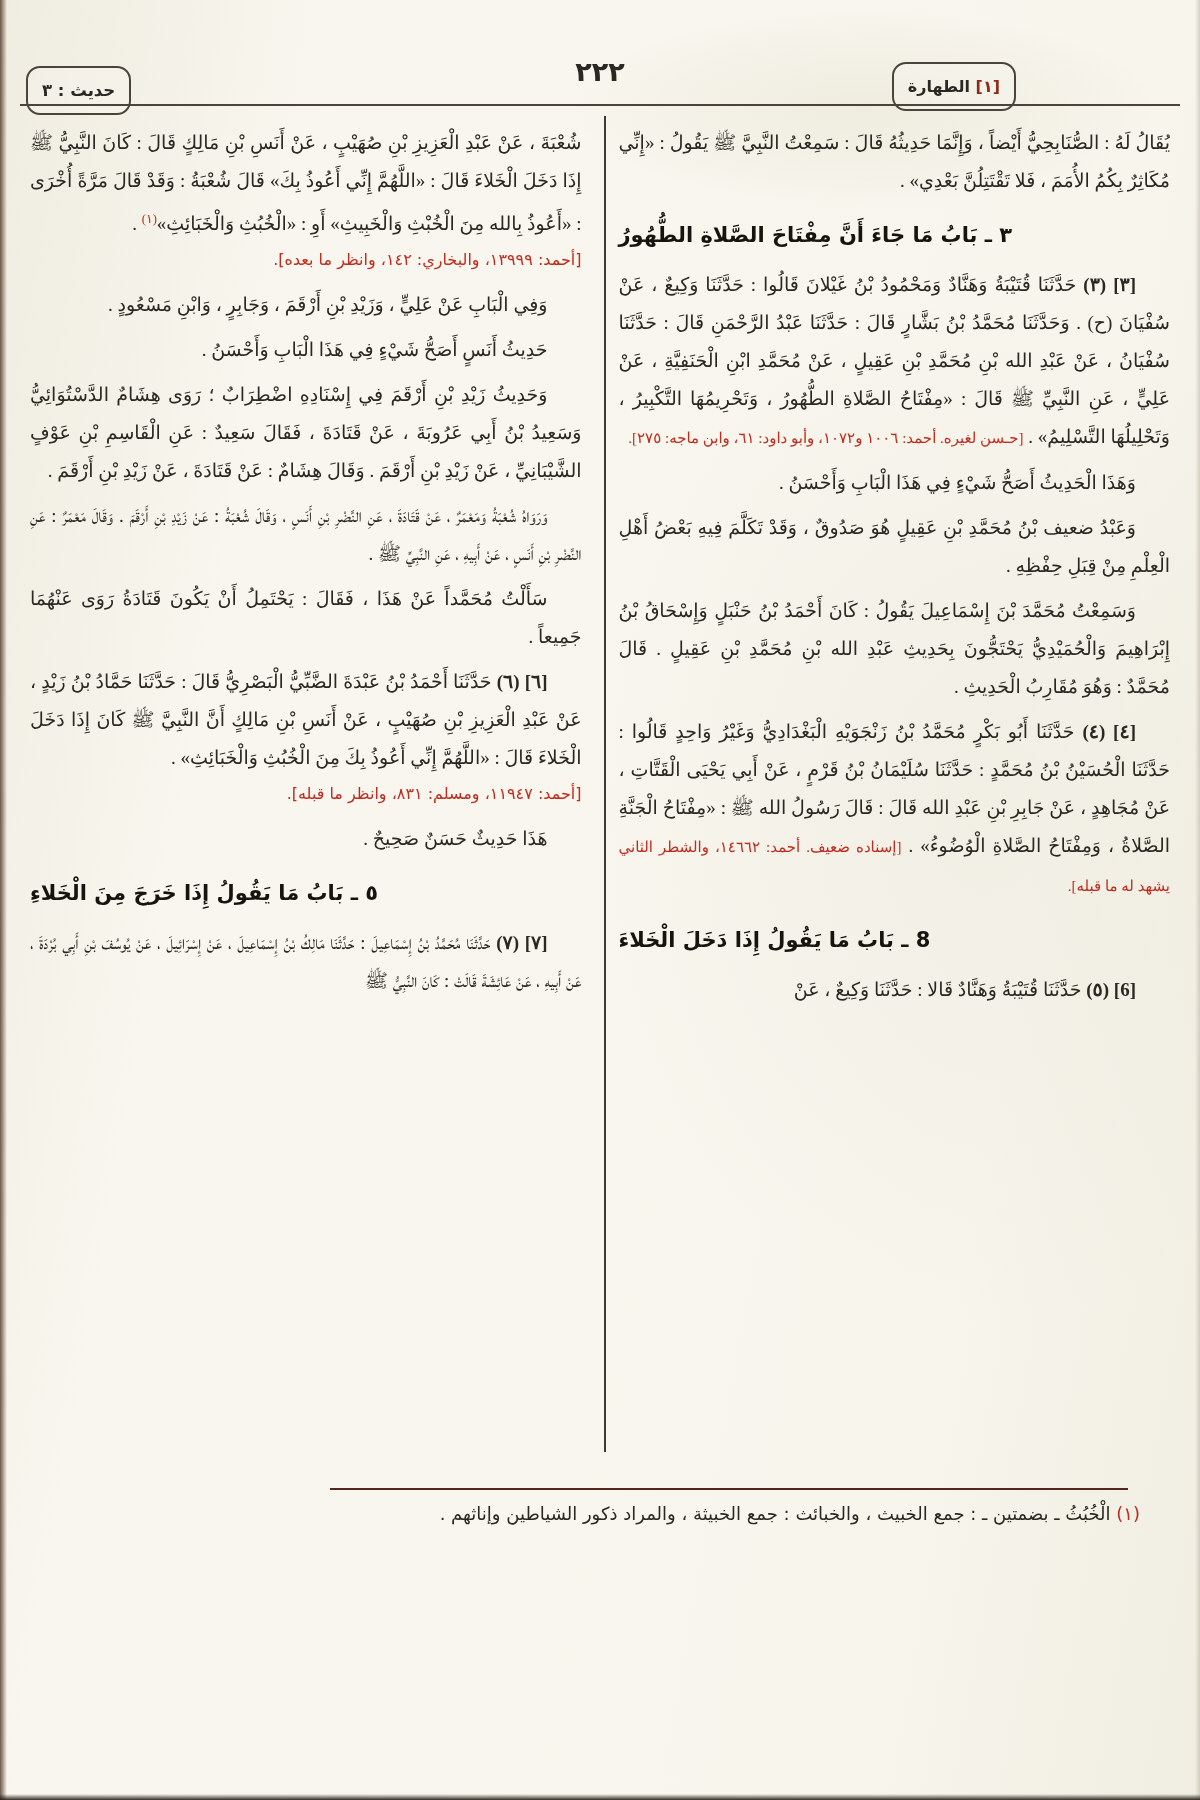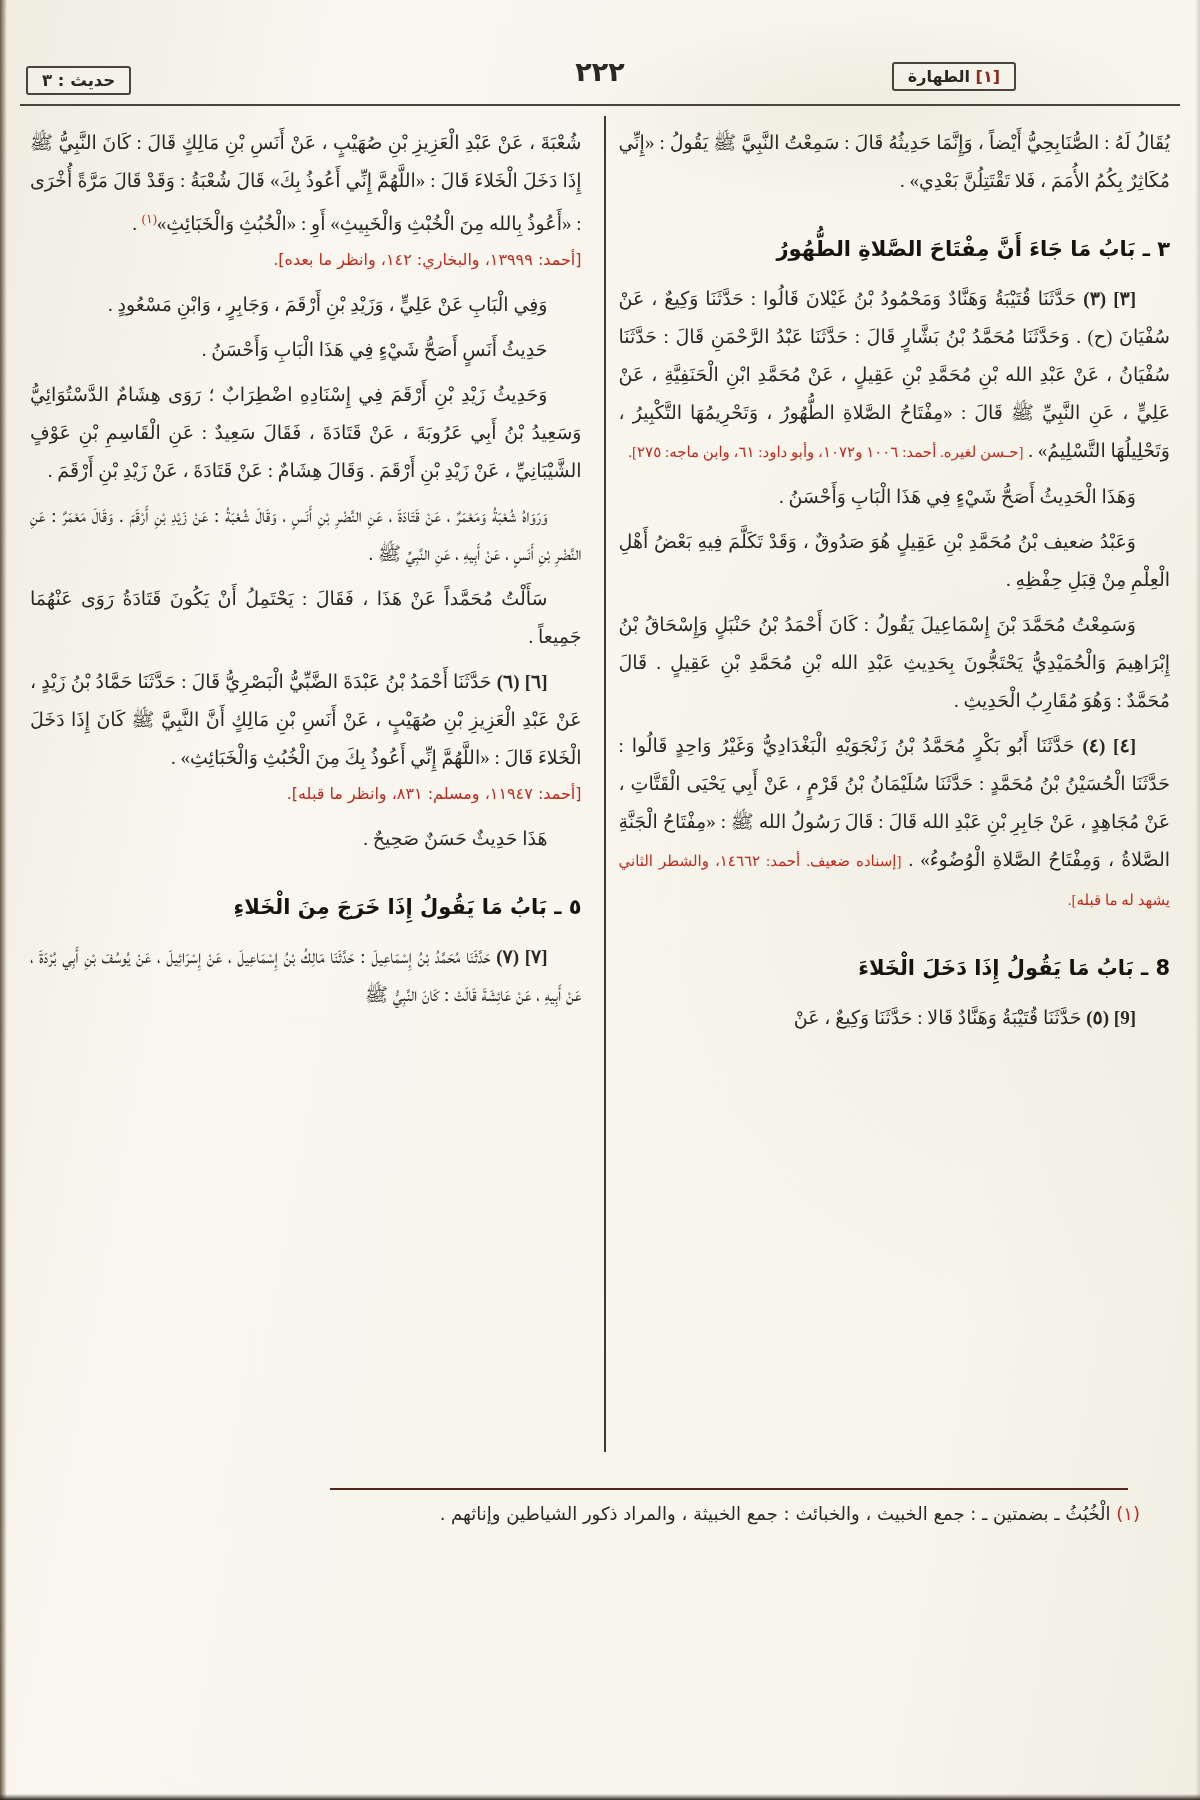--- a/index.html
+++ b/index.html
@@ -27,44 +27,44 @@
   }
   .edge-left{position:absolute;top:0;bottom:0;left:0;width:7px;
     background:linear-gradient(to right, rgba(92,72,52,.9), rgba(92,72,52,0));}
   .edge-bottom{position:absolute;left:0;right:0;bottom:0;height:6px;
     background:linear-gradient(to top, rgba(40,34,26,.95), rgba(40,34,26,0));}
   .edge-right{position:absolute;top:0;bottom:0;right:0;width:5px;
     background:linear-gradient(to left, rgba(120,105,80,.25), rgba(120,105,80,0));}
 
   
   .header{position:absolute;top:60px;left:26px;right:26px;height:46px;}
-  .hbox{position:absolute;border:2px solid var(--rule);border-radius:3px;
-    padding:3px 14px;background:rgba(255,255,255,.15);white-space:nowrap;}
+  .hbox{position:absolute;border:2px solid var(--rule);border-radius:14px;
+    padding:13px 14px;background:rgba(255,255,255,.15);white-space:nowrap;}
   .hbox-right{right:158px;top:2px;font-size:16px;font-weight:bold;}
   .hbox-right .secnum{color:#8d2a1c;}
   .hbox-left{left:0;top:6px;font-size:16.5px;font-weight:bold;}
   .page-num{position:absolute;left:50%;top:-4px;transform:translateX(-50%);
     font-size:27px;font-weight:bold;letter-spacing:3px;text-align:right;}
   .header-rule{position:absolute;top:104px;left:20px;right:20px;height:2px;
     background:var(--rule);}
 
   
   .columns{position:absolute;top:116px;right:30px;left:30px;height:1336px;
     display:flex;align-items:stretch;}
   .col{flex:1 1 0;overflow:hidden;font-size:19px;line-height:38px;
     text-align:justify;padding-top:8px;}
   .col-right{padding-left:13px;}
   .col-left{padding-right:22px;}
   .divider{width:2px;background:#3e3a33;}
 
   .para{margin:0 0 7px;}
   .para.body{text-indent:34px;font-family:Liberation Serif, serif;}
   .para.noindent{text-indent:0;}
-  .para.heading{text-align:right;font-weight:bold;font-size:21px;
-    text-indent:0;margin:30px 0 12px;color:#17140f;}
+  .para.heading{text-align:left;font-weight:bold;font-size:21px;
+    text-indent:0;margin:16px 0 12px;color:#17140f;}
   .para.ref{color:var(--red);font-size:16px;line-height:28px;
     text-indent:0;margin:-4px 0 12px;text-align:right;}
   span.ref-inline{color:var(--red);font-size:15px;}
   span.red{color:var(--red);}
   span.bold{font-weight:bold;}
   span.supred{color:var(--red);font-size:12.5px;vertical-align:super;}
 
   
   .footer-rule{position:absolute;top:1488px;right:72px;width:798px;height:2px;
     background:#55261e;}
@@ -91,21 +91,21 @@
   <main class="columns">
     <section class="col col-right">
         <p class="para body noindent"><span>يُقَالُ لَهُ : الصُّنَابِحِيُّ أَيْضاً ، وَإِنَّمَا حَدِيثُهُ قَالَ : سَمِعْتُ النَّبِيَّ ﷺ يَقُولُ : «إِنِّي مُكَاثِرٌ بِكُمُ الأُمَمَ ، فَلا تَقْتَتِلُنَّ بَعْدِي» .</span></p>
         <p class="para heading"><span>٣ ـ بَابُ مَا جَاءَ أَنَّ مِفْتَاحَ الصَّلاةِ الطُّهُورُ</span></p>
         <p class="para body"><span class="bold">[٣] (٣) </span><span>حَدَّثَنَا قُتَيْبَةُ وَهَنَّادٌ وَمَحْمُودُ بْنُ غَيْلانَ قَالُوا : حَدَّثَنَا وَكِيعٌ ، عَنْ سُفْيَانَ (ح) . وَحَدَّثَنَا مُحَمَّدُ بْنُ بَشَّارٍ قَالَ : حَدَّثَنَا عَبْدُ الرَّحْمَنِ قَالَ : حَدَّثَنَا سُفْيَانُ ، عَنْ عَبْدِ الله بْنِ مُحَمَّدِ بْنِ عَقِيلٍ ، عَنْ مُحَمَّدِ ابْنِ الْحَنَفِيَّةِ ، عَنْ عَلِيٍّ ، عَنِ النَّبِيِّ ﷺ قَالَ : «مِفْتَاحُ الصَّلاةِ الطُّهُورُ ، وَتَحْرِيمُهَا التَّكْبِيرُ ، وَتَحْلِيلُهَا التَّسْلِيمُ» . </span><span class="ref-inline">[حـسن لغيره. أحمد: ١٠٠٦ و١٠٧٢، وأبو داود: ٦١، وابن ماجه: ٢٧٥].</span></p>
         <p class="para body"><span>وَهَذَا الْحَدِيثُ أَصَحُّ شَيْءٍ فِي هَذَا الْبَابِ وَأَحْسَنُ .</span></p>
         <p class="para body"><span>وَعَبْدُ ضعيف بْنُ مُحَمَّدِ بْنِ عَقِيلٍ هُوَ صَدُوقٌ ، وَقَدْ تَكَلَّمَ فِيهِ بَعْضُ أَهْلِ الْعِلْمِ مِنْ قِبَلِ حِفْظِهِ .</span></p>
         <p class="para body"><span>وَسَمِعْتُ مُحَمَّدَ بْنَ إِسْمَاعِيلَ يَقُولُ : كَانَ أَحْمَدُ بْنُ حَنْبَلٍ وَإِسْحَاقُ بْنُ إِبْرَاهِيمَ وَالْحُمَيْدِيُّ يَحْتَجُّونَ بِحَدِيثِ عَبْدِ الله بْنِ مُحَمَّدِ بْنِ عَقِيلٍ . قَالَ مُحَمَّدٌ : وَهُوَ مُقَارِبُ الْحَدِيثِ .</span></p>
         <p class="para body"><span class="bold">[٤] (٤) </span><span>حَدَّثَنَا أَبُو بَكْرٍ مُحَمَّدُ بْنُ زَنْجَوَيْهِ الْبَغْدَادِيُّ وَغَيْرُ وَاحِدٍ قَالُوا : حَدَّثَنَا الْحُسَيْنُ بْنُ مُحَمَّدٍ : حَدَّثَنَا سُلَيْمَانُ بْنُ قَرْمٍ ، عَنْ أَبِي يَحْيَى الْقَتَّاتِ ، عَنْ مُجَاهِدٍ ، عَنْ جَابِرِ بْنِ عَبْدِ الله قَالَ : قَالَ رَسُولُ الله ﷺ : «مِفْتَاحُ الْجَنَّةِ الصَّلاةُ ، وَمِفْتَاحُ الصَّلاةِ الْوُضُوءُ» . </span><span class="ref-inline">[إسناده ضعيف. أحمد: ١٤٦٦٢، والشطر الثاني يشهد له ما قبله].</span></p>
         <p class="para heading"><span>8 ـ بَابُ مَا يَقُولُ إِذَا دَخَلَ الْخَلاءَ</span></p>
-        <p class="para body"><span class="bold">[9] (٥) </span><span>حَدَّثَنَا قُتَيْبَةُ وَهَنَّادٌ قَالا : حَدَّثَنَا وَكِيعٌ ، عَنْ</span></p>
+        <p class="para body"><span class="bold">[6] (٥) </span><span>حَدَّثَنَا قُتَيْبَةُ وَهَنَّادٌ قَالا : حَدَّثَنَا وَكِيعٌ ، عَنْ</span></p>
       </section>
     <div class="divider"></div>
     <section class="col col-left">
         <p class="para body noindent"><span>شُعْبَةَ ، عَنْ عَبْدِ الْعَزِيزِ بْنِ صُهَيْبٍ ، عَنْ أَنَسِ بْنِ مَالِكٍ قَالَ : كَانَ النَّبِيُّ ﷺ إِذَا دَخَلَ الْخَلاءَ قَالَ : «اللَّهُمَّ إِنِّي أَعُوذُ بِكَ» قَالَ شُعْبَةُ : وَقَدْ قَالَ مَرَّةً أُخْرَى : «أَعُوذُ بِالله مِنَ الْخُبْثِ وَالْخَبِيثِ» أَوِ : «الْخُبُثِ وَالْخَبَائِثِ»</span><span class="supred">(١)</span><span> .</span></p>
         <p class="para ref"><span>[أحمد: ١٣٩٩٩، والبخاري: ١٤٢، وانظر ما بعده].</span></p>
         <p class="para body"><span>وَفِي الْبَابِ عَنْ عَلِيٍّ ، وَزَيْدِ بْنِ أَرْقَمَ ، وَجَابِرٍ ، وَابْنِ مَسْعُودٍ .</span></p>
         <p class="para body"><span>حَدِيثُ أَنَسٍ أَصَحُّ شَيْءٍ فِي هَذَا الْبَابِ وَأَحْسَنُ .</span></p>
         <p class="para body"><span>وَحَدِيثُ زَيْدِ بْنِ أَرْقَمَ فِي إِسْنَادِهِ اضْطِرَابٌ ؛ رَوَى هِشَامٌ الدَّسْتُوَائِيُّ وَسَعِيدُ بْنُ أَبِي عَرُوبَةَ ، عَنْ قَتَادَةَ ، فَقَالَ سَعِيدٌ : عَنِ الْقَاسِمِ بْنِ عَوْفٍ الشَّيْبَانِيِّ ، عَنْ زَيْدِ بْنِ أَرْقَمَ . وَقَالَ هِشَامٌ : عَنْ قَتَادَةَ ، عَنْ زَيْدِ بْنِ أَرْقَمَ .</span></p>
         <p class="para body"><span>وَرَوَاهُ شُعْبَةُ وَمَعْمَرٌ ، عَنْ قَتَادَةَ ، عَنِ النَّضْرِ بْنِ أَنَسٍ ، وَقَالَ شُعْبَةُ : عَنْ زَيْدِ بْنِ أَرْقَمَ . وَقَالَ مَعْمَرٌ : عَنِ النَّضْرِ بْنِ أَنَسٍ ، عَنْ أَبِيهِ ، عَنِ النَّبِيِّ ﷺ .</span></p>
         <p class="para body"><span>سَأَلْتُ مُحَمَّداً عَنْ هَذَا ، فَقَالَ : يَحْتَمِلُ أَنْ يَكُونَ قَتَادَةُ رَوَى عَنْهُمَا جَمِيعاً .</span></p>

